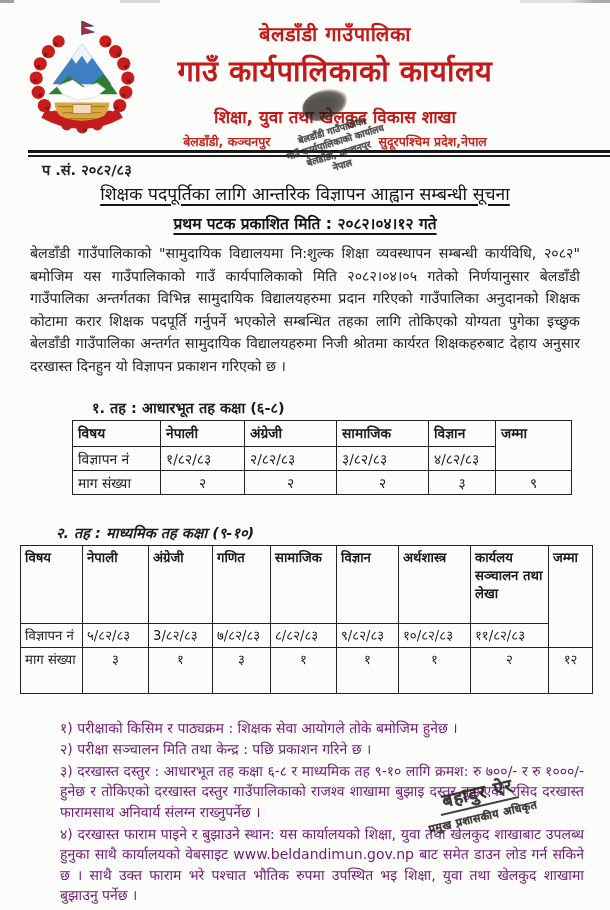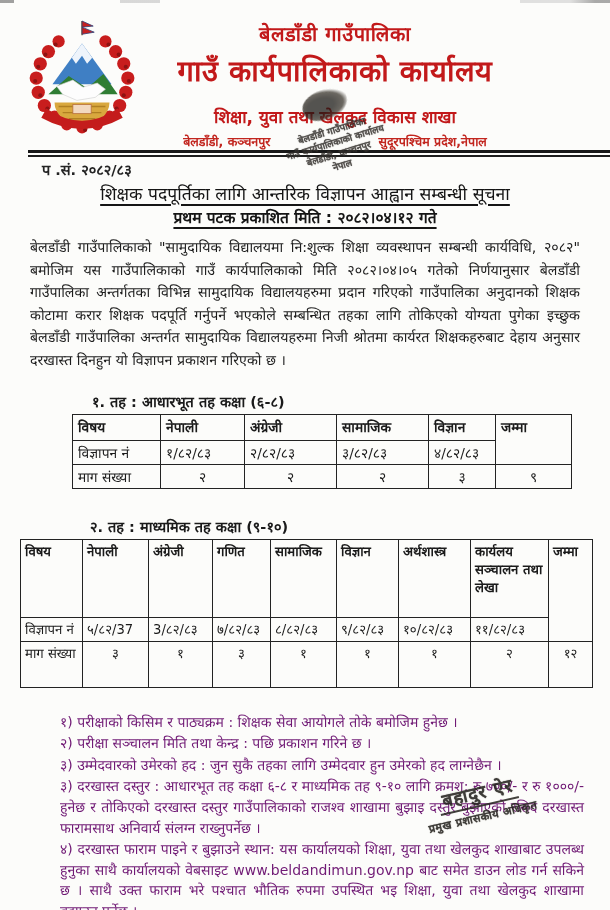--- a/index.html
+++ b/index.html
@@ -41,28 +41,28 @@
   .seal .seal-line { font-size: 9.5px; font-weight: bold; line-height: 12px;
     text-shadow: 0 0 1px #55504a; white-space: nowrap; }
   .seal .seal-line:nth-child(2) { margin-top: 34px; }
   
   .double-rule { margin: 4px 0 0 28px; width: 582px;
     border-top: 3.5px solid #181818; border-bottom: 2px solid #1d1d1d; height: 7px; }
   
   .ref-no { margin: 2px 0 0 42px; font-size: 14.5px; font-weight: bold; color: #242424; }
   .notice-title { text-align: center; margin-top: 2px; font-size: 17.5px; font-weight: normal;
     text-decoration: underline; text-underline-offset: 4px; text-decoration-thickness: 1.5px; color: #151515; }
-  .publish-date { text-align: center; margin-top: 1px; font-size: 15.5px; font-weight: bold;
+  .publish-date { text-align: center; margin-top: 7px; font-size: 15.5px; font-weight: bold;
     text-decoration: underline; text-underline-offset: 4px; text-decoration-thickness: 1.5px; color: #151515; }
   .notice-body { margin: 8px 30px 0 30px; font-size: 14.2px; line-height: 22.6px;
     text-align: justify; color: #1d1d1d; }
   
   .sec-label { font-size: 14.5px; font-weight: bold; color: #1a1a1a; }
   .sec-label.s1 { margin: 19px 0 3px 92px; }
-  .sec-label.s2 { margin: 27px 0 3px 90px; }
+  .sec-label.s2 { margin: 27px 0 3px 56px; font-style: italic; }
   table { border-collapse: collapse; table-layout: fixed; }
   th, td { border: 1.5px solid #232323; font-size: 13.8px; color: #1b1b1b;
            padding: 2px 5px; vertical-align: top; }
   th { font-weight: bold; text-align: left; }
   .t1 { margin-left: 72px; width: 419px; }
   .t1 th.total-h, .t2 th.total-h { text-align: left; }
   .t1 tr.ad-row td, .t2 tr.ad-row td { height: 24px; margin-top: 48px; }
   .t1 tr.head-row th { height: 26px; }
   td.num { text-align: center; }
   .t2 { margin-left: 20px; width: 572px; font-size: 13.2px; }
@@ -228,21 +228,21 @@
     <th>अंग्रेजी</th>
     <th>गणित</th>
     <th>सामाजिक</th>
     <th>विज्ञान</th>
     <th>अर्थशास्त्र</th>
     <th>कार्यलय सञ्चालन तथा लेखा</th>
     <th class="total-h" rowspan="2">जम्मा</th>
   </tr>
   <tr class="ad-row">
     <td>विज्ञापन नं</td>
-    <td>५/८२/37</td>
+    <td>५/८२/८३</td>
     <td>3/८२/८३</td>
     <td>७/८२/८३</td>
     <td>८/८२/८३</td>
     <td>९/८२/८३</td>
     <td>१०/८२/८३</td>
     <td>११/८२/८३</td>
   </tr>
   <tr class="demand-row">
     <td>माग संख्या</td>
     <td class="num">३</td>
@@ -253,21 +253,20 @@
     <td class="num">१</td>
     <td class="num">२</td>
     <td class="num">१२</td>
   </tr>
 </tbody>
   </table>
 
 <div class="conditions">
   <p>१) परीक्षाको किसिम र पाठ्यक्रम : शिक्षक सेवा आयोगले तोके बमोजिम हुनेछ ।</p>
   <p>२) परीक्षा सञ्चालन मिति तथा केन्द्र : पछि प्रकाशन गरिने छ ।</p>
-  <p>३) उम्मेदवारको उमेरको हद : जुन सुकै तहका लागि उम्मेदवार हुन उमेरको हद लाग्नेछैन ।</p>
   <p>३) दरखास्त दस्तुर : आधारभूत तह कक्षा ६-८ र माध्यमिक तह ९-१० लागि क्रमश: रु ७००/- र रु १०००/- हुनेछ र तोकिएको दरखास्त दस्तुर गाउँपालिकाको राजश्व शाखामा बुझाइ दस्तुर बुझाएको रसिद दरखास्त फारामसाथ अनिवार्य संलग्न राख्नुपर्नेछ ।</p>
   <p>४) दरखास्त फाराम पाइने र बुझाउने स्थान:  यस कार्यालयको शिक्षा, युवा तथा खेलकुद शाखाबाट उपलब्ध हुनुका साथै कार्यालयको वेबसाइट www.beldandimun.gov.np बाट समेत डाउन लोड गर्न सकिने छ । साथै उक्त फाराम भरे पश्चात भौतिक रुपमा उपस्थित भइ शिक्षा, युवा तथा खेलकुद शाखामा बुझाउनु पर्नेछ ।</p>
 
 </div>
 
 <div class="sig-stamp">
   <span class="sig-name">बहादुर ऐर</span>
   <div class="sig-title">प्रमुख प्रशासकीय अधिकृत</div>
 </div>
 

